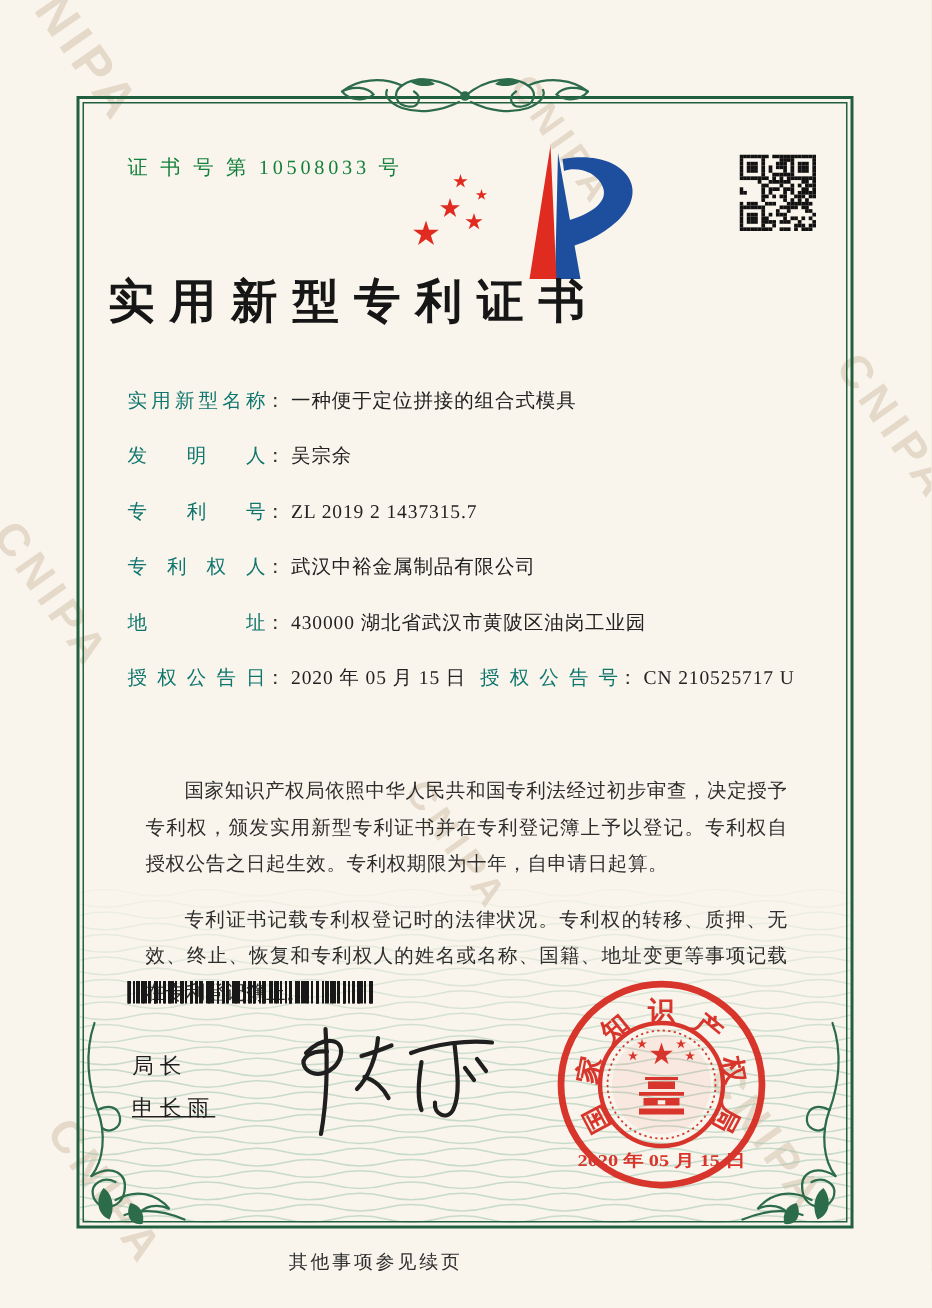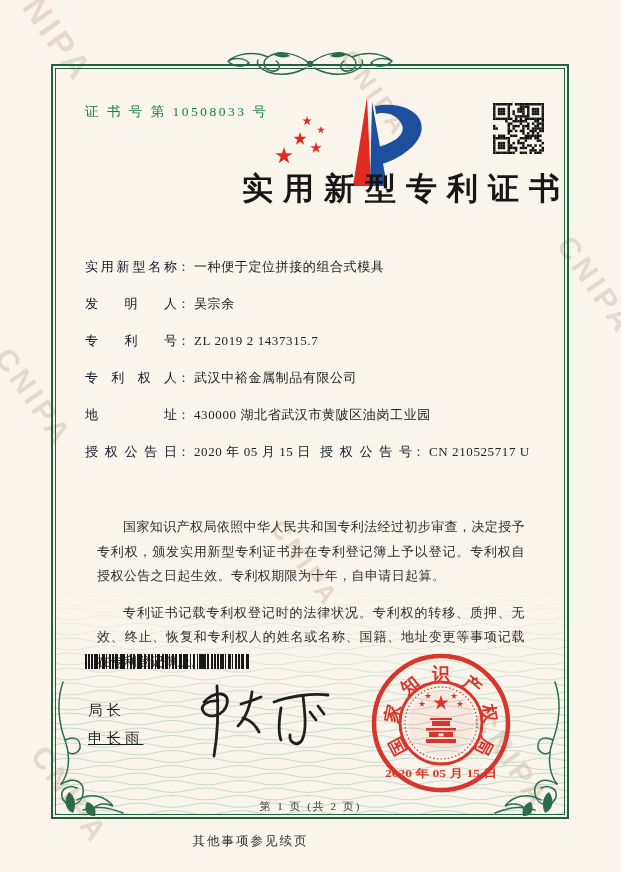--- a/index.html
+++ b/index.html
@@ -11,25 +11,25 @@
   }
   .wm{
     position:absolute; font-family:"Liberation Sans","DejaVu Sans",sans-serif;
     font-weight:bold; color:rgba(176,148,115,0.28); letter-spacing:4px;
     transform:rotate(55deg); transform-origin:center; pointer-events:none; user-select:none;
   }
   .cert-outer{position:absolute; left:51px; top:64px; width:514px; height:751px;
     border:2.5px solid #21603f;}
   .cert-inner{position:absolute; inset:2px; border:1px solid #21603f;}
   .cert-number{position:absolute; left:85px; top:103px; font-size:13.5px; letter-spacing:2.5px; color:#15803d;}
-  .title{position:absolute; left:51px; top:168px; width:519px; text-align:right;
-    font-size:31px; font-weight:bold; letter-spacing:10px; color:#161616;}
+  .title{position:absolute; left:51px; top:180px; width:519px; text-align:left;
+    font-size:31px; font-weight:bold; letter-spacing:10px; color:#161616;padding-left:21px;}
   .fields{position:absolute; left:85px; top:248px; width:470px; font-size:13px;}
   .frow{position:relative; height:37px; line-height:37px; white-space:nowrap;}
-  .flabel{display:inline-block; width:92px; text-align:justify; text-align-last:justify; vertical-align:top; color:#0f172a;}
+  .flabel{display:inline-block; width:92px; text-align:justify; text-align-last:justify; vertical-align:top; color:#0f766e;}
   .colon{display:inline-block; margin-right:4px; color:#333;}
   .fvalue{letter-spacing:0.6px; color:#222;}
   .fpair2{position:absolute; left:235px; top:0;}
   .paras{position:absolute; left:85px; top:503px; width:452px; font-size:13px;
     line-height:24.5px; letter-spacing:0.4px; text-align:justify; color:#2e2e2e;}
   .paras p{margin:12px; text-indent:2em;}
   .barcode{position:absolute; left:85px; top:654px; width:164px; height:15px;
     background-image:
       repeating-linear-gradient(90deg,#181818 0 1.5px,transparent 1.5px 3.5px),
       repeating-linear-gradient(90deg,#181818 0 1px,transparent 1px 6px),
@@ -457,15 +457,14 @@
         <text x="75" y="29" text-anchor="middle" font-size="18" font-weight="bold" fill="#d6281e" transform="rotate(-78.7 75 72)">家</text>
         <text x="75" y="29" text-anchor="middle" font-size="18" font-weight="bold" fill="#d6281e" transform="rotate(-39.3 75 72)">知</text>
         <text x="75" y="29" text-anchor="middle" font-size="18" font-weight="bold" fill="#d6281e" transform="rotate(0.0 75 72)">识</text>
         <text x="75" y="29" text-anchor="middle" font-size="18" font-weight="bold" fill="#d6281e" transform="rotate(39.3 75 72)">产</text>
         <text x="75" y="29" text-anchor="middle" font-size="18" font-weight="bold" fill="#d6281e" transform="rotate(78.7 75 72)">权</text>
         <text x="75" y="29" text-anchor="middle" font-size="18" font-weight="bold" fill="#d6281e" transform="rotate(118.0 75 72)">局</text>
       </g>
     <text x="75" y="126" text-anchor="middle" font-size="11" fill="#d6281e" font-weight="bold" textLength="112" lengthAdjust="spacingAndGlyphs">2020 年 05 月 15 日</text>
   </svg>
 
-  <div class="pageinfo">第 1 页 (共 2 页)</div>
   <div class="contnote">其他事项参见续页</div>
 </div>
 
 </body></html>

